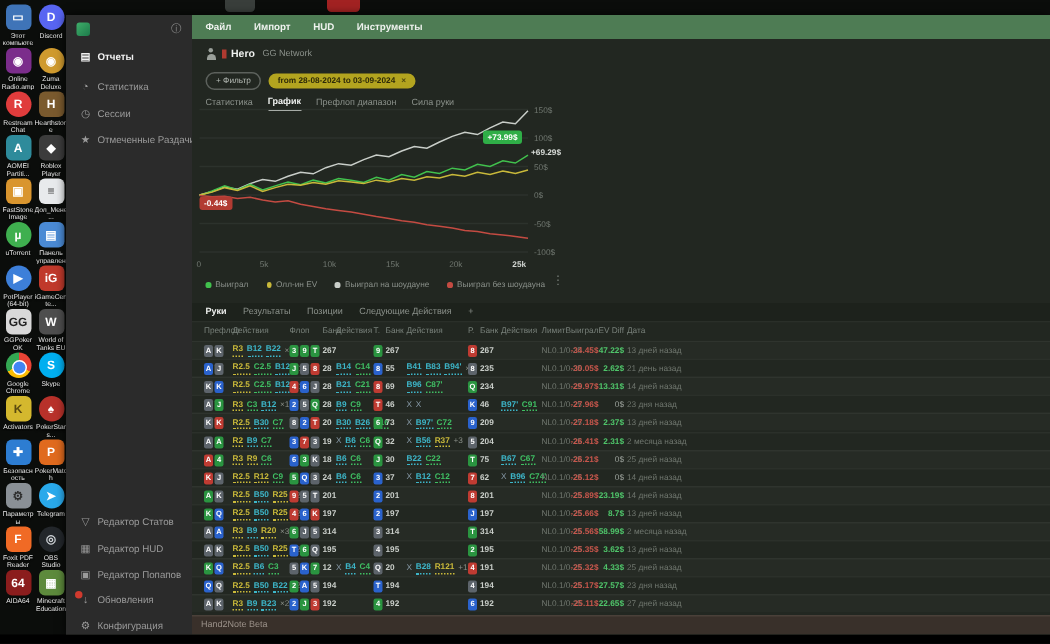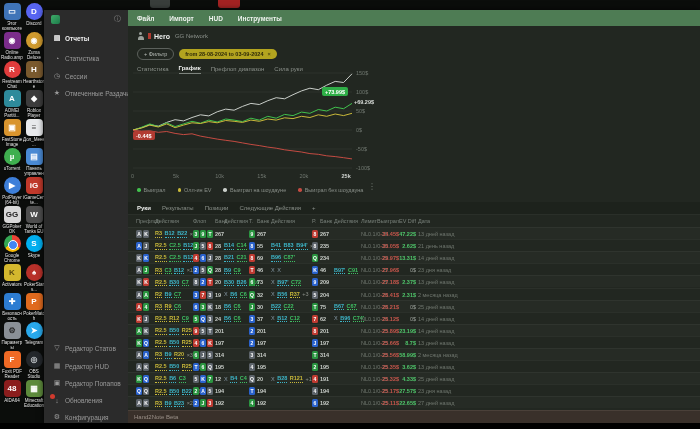--- a/index.html
+++ b/index.html
@@ -122,21 +122,21 @@
       </div>
       <div class="d-icon" style="left: 1px; top: 322px;">
         <div class="d-glyph" style="background: rgb(138, 144, 150); color: rgb(44, 44, 44);">⚙</div>
         <div class="d-label">Параметры</div>
       </div>
       <div class="d-icon" style="left: 1px; top: 351px;">
         <div class="d-glyph" style="background: rgb(240, 106, 37);">F</div>
         <div class="d-label">Foxit PDF Reader</div>
       </div>
       <div class="d-icon" style="left: 1px; top: 380px;">
-        <div class="d-glyph" style="background: rgb(139, 29, 29);">48</div>
+        <div class="d-glyph" style="background: rgb(139, 29, 29);">64</div>
         <div class="d-label">AIDA64</div>
       </div>
       <div class="d-icon" style="left: 23px; top: 3px;">
         <div class="d-glyph circ" style="background: rgb(88, 101, 242);">D</div>
         <div class="d-label">Discord</div>
       </div>
       <div class="d-icon" style="left: 23px; top: 32px;">
         <div class="d-glyph circ" style="background: rgb(207, 154, 46);">◉</div>
         <div class="d-label">Zuma Deluxe</div>
       </div>

